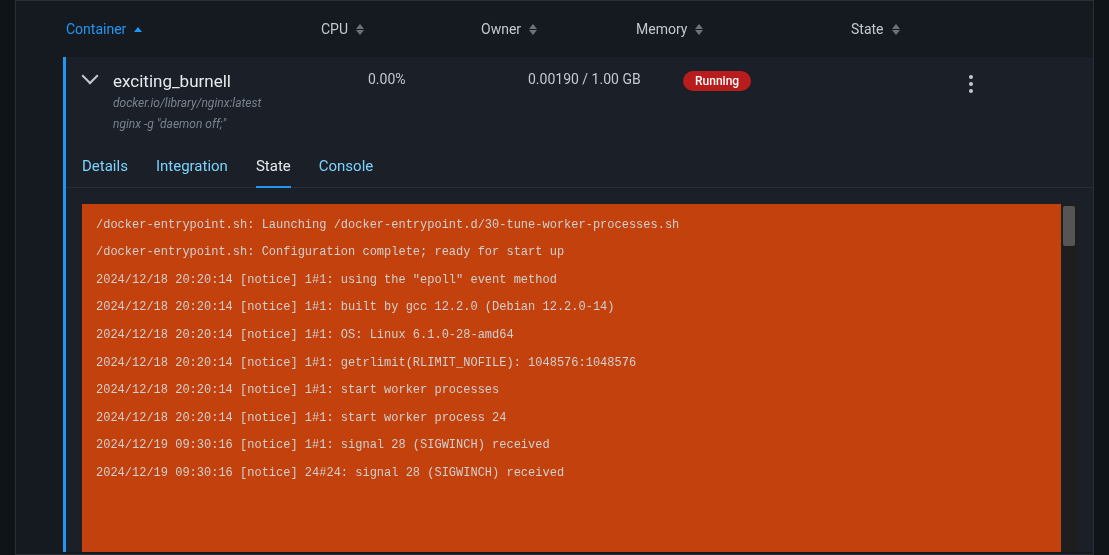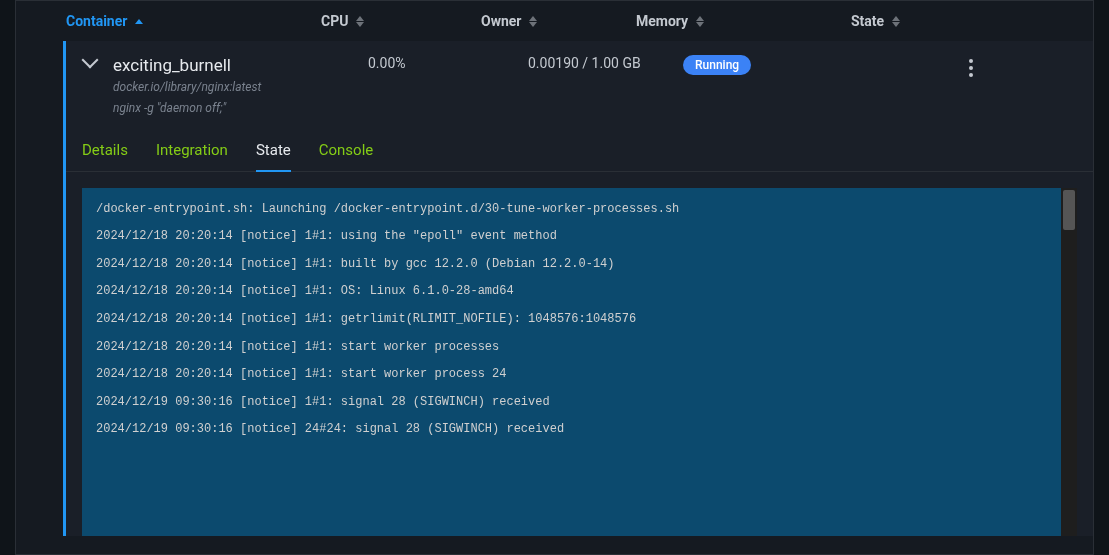--- a/index.html
+++ b/index.html
@@ -15,23 +15,23 @@
     .panel {
       margin: 0 15px;
       background: #151a21;
       border: 1px solid #2a2f36;
       height: 555px;
     }
     .header-row {
       display: grid;
       grid-template-columns: 50px 255px 160px 155px 215px 145px 50px;
       align-items: center;
-      padding: 12px 0;
+      padding: 20px 0;
       color: #c4c9d0;
-      font-weight: 700;
+      font-weight: 400;
     }
     .header-cell {
       display: flex;
       align-items: center;
       gap: 8px;
     }
     .header-cell.active { color: #2196f3; }
     .sort-icon { width: 10px; height: 14px; display: inline-flex; flex-direction: column; justify-content: center; gap: 1px; opacity: 0.5; }
     .sort-icon.active { opacity: 1; }
     .sort-icon .up, .sort-icon .down {
@@ -56,55 +56,55 @@
       border-right: 2px solid #c4c9d0;
       border-bottom: 2px solid #c4c9d0;
       transform: rotate(45deg);
       margin-top: -4px;
       cursor: pointer;
     }
     .name-cell .name { font-size: 17px; color: #e6e9ed; font-weight: 400; }
     .name-cell .sub { font-size: 12px; color: #7a828e; margin-top: 4px; line-height: 1.4; font-style: italic; }
     .badge {
       display: inline-block;
-      background: #3b82f6;
+      background: #b91c1c;
       color: #fff;
       padding: 3px 12px;
       border-radius: 12px;
       font-size: 12px;
       font-weight: 500;
     }
     .kebab { display: flex; flex-direction: column; gap: 3px; align-items: center; cursor: pointer; padding-top: 4px;}
     .kebab span { width: 4px; height: 4px; background: #c4c9d0; border-radius: 50%; }
     .tabs {
       display: flex;
       gap: 28px;
       padding: 0 16px;
       border-bottom: 1px solid #2a2f36;
     }
     .tab {
       padding: 10px 0 12px 0;
-      color: #84cc16;
+      color: #7dd3fc;
       cursor: pointer;
       font-size: 15px;
       position: relative;
     }
     .tab.active {
       color: #e6e9ed;
     }
     .tab.active::after {
       content: '';
       position: absolute;
       bottom: -1px; left: 0; right: 0;
       height: 2px;
       background: #2196f3;
     }
     .log-container {
       margin: 16px;
-      background: #0c4a6e;
+      background: #c2410c;
       height: 348px;
       position: relative;
       overflow: hidden;
     }
     .log-inner {
       padding: 14px 14px;
       font-family: "Menlo", "Consolas", "Courier New", monospace;
       font-size: 12px;
       color: #d0d0d0;
       line-height: 1.3;
@@ -195,20 +195,21 @@
     <div class="tabs">
       <div class="tab">Details</div>
       <div class="tab">Integration</div>
       <div class="tab active">State</div>
       <div class="tab">Console</div>
     </div>
 
     <div class="log-container">
       <div class="log-inner" id="log-inner">
           <div class="log-line">/docker-entrypoint.sh: Launching /docker-entrypoint.d/30-tune-worker-processes.sh</div>
+          <div class="log-line">/docker-entrypoint.sh: Configuration complete; ready for start up</div>
           <div class="log-line">2024/12/18 20:20:14 [notice] 1#1: using the "epoll" event method</div>
           <div class="log-line">2024/12/18 20:20:14 [notice] 1#1: built by gcc 12.2.0 (Debian 12.2.0-14)</div>
           <div class="log-line">2024/12/18 20:20:14 [notice] 1#1: OS: Linux 6.1.0-28-amd64</div>
           <div class="log-line">2024/12/18 20:20:14 [notice] 1#1: getrlimit(RLIMIT_NOFILE): 1048576:1048576</div>
           <div class="log-line">2024/12/18 20:20:14 [notice] 1#1: start worker processes</div>
           <div class="log-line">2024/12/18 20:20:14 [notice] 1#1: start worker process 24</div>
           <div class="log-line">2024/12/19 09:30:16 [notice] 1#1: signal 28 (SIGWINCH) received</div>
           <div class="log-line">2024/12/19 09:30:16 [notice] 24#24: signal 28 (SIGWINCH) received</div>
         </div>
       <div class="scrollbar-track">

